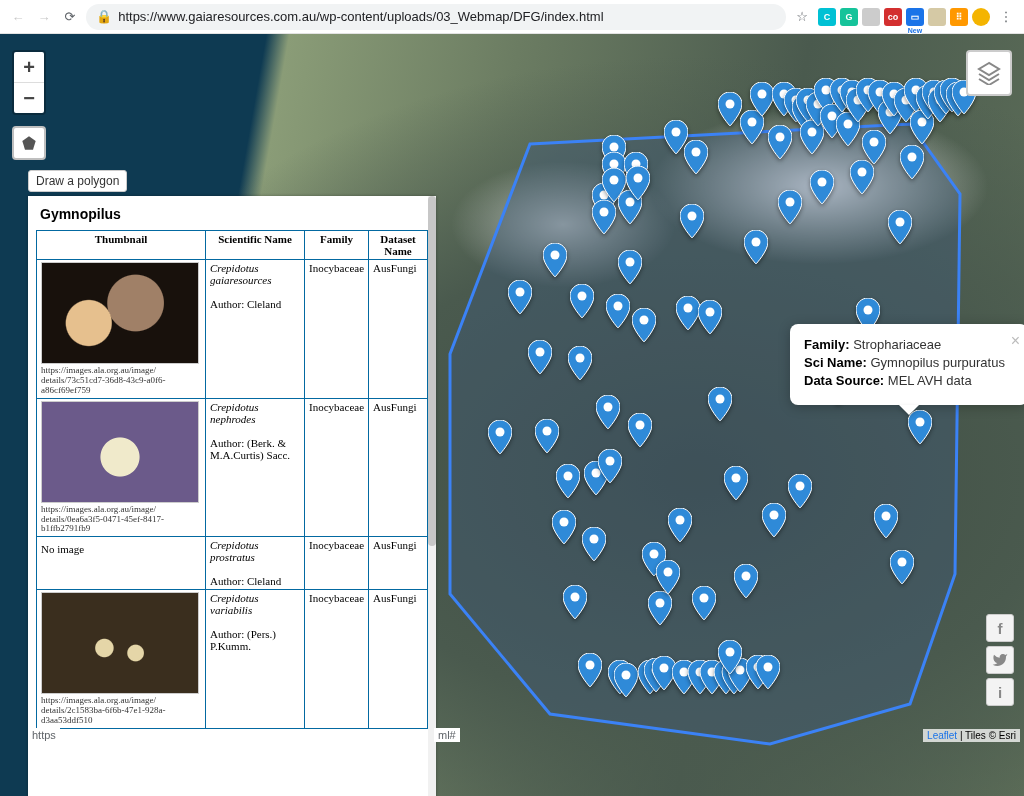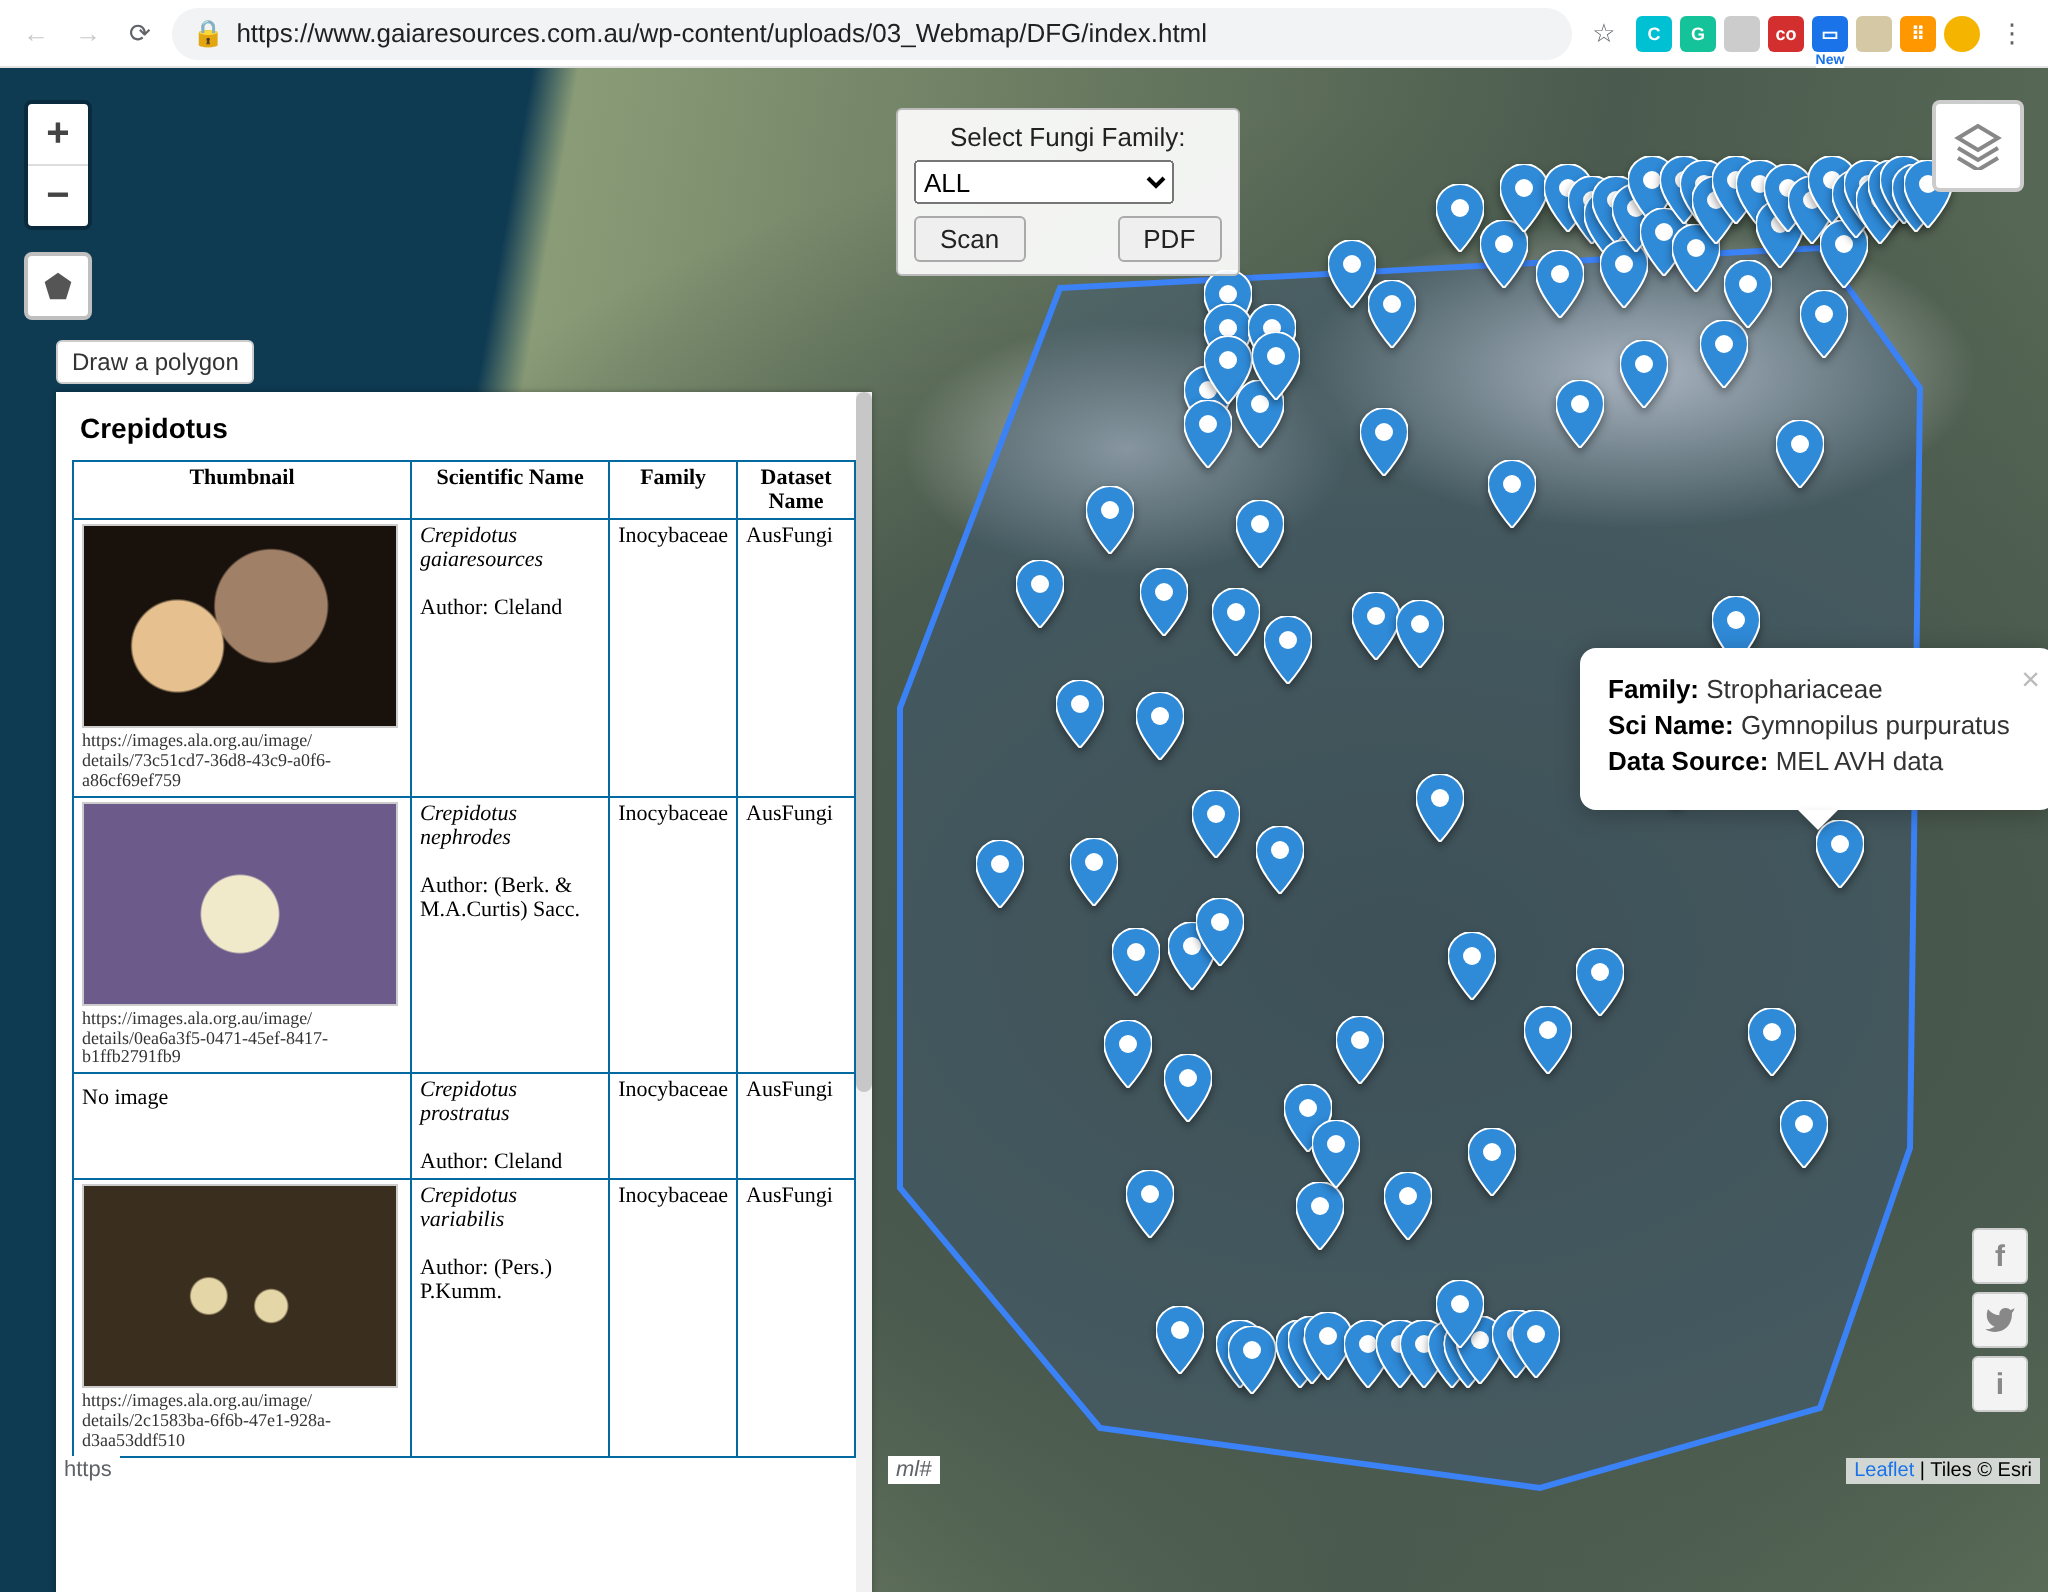--- a/index.html
+++ b/index.html
@@ -75,21 +75,21 @@
   .sci{font-style:italic;}
 
   
   .social{position:absolute;right:10px;bottom:90px;display:flex;flex-direction:column;gap:4px;}
   .social .s{width:26px;height:26px;background:#f3f3f3;border:1px solid #ccc;border-radius:3px;display:flex;align-items:center;justify-content:center;color:#888;font-weight:bold;font-size:15px;}
   .attrib{position:absolute;right:4px;bottom:54px;font-size:10px;background:rgba(255,255,255,.75);padding:1px 4px;}
   .attrib a{color:#1a73e8;text-decoration:none;}
 
   .status-left, .status-right{position:absolute;bottom:54px;font-size:11px;color:#5f6368;background:#fff;padding:1px 4px;}
   .status-left{left:28px;}
-  .status-right{left:444px;font-style:italic;}
+  .status-right{left:434px;}
   .scrollbar-v{position:absolute;right:0;top:0;width:8px;height:100%;background:#f1f1f1;}
   .scrollbar-v .thumb{position:absolute;left:0;top:0;width:100%;height:55%;background:#c7c7c7;border-radius:4px;}
 </style>
 </head>
 <body>
 
 <div class="chrome-bar">
   <div class="nav-arrow disabled">←</div>
   <div class="nav-arrow disabled">→</div>
   <div class="reload-ic">⟳</div>
@@ -525,40 +525,30 @@
       </svg>
   </div>
   <div class="tooltip-draw">Draw a polygon</div>
 
   <div class="layers-ctrl">
     <svg viewBox="0 0 24 24">
         <path d="M12 2 2 8l10 6 10-6zM2 13l10 6 10-6M2 18l10 6 10-6" fill="none" stroke="#888" stroke-width="2"></path>
       </svg>
   </div>
 
-  <div class="filter-panel">
-    <div class="lbl">Select Fungi Family:</div>
-    <select>
-      <option>ALL</option>
-    </select>
-    <div class="btnrow">
-      <button>Scan</button>
-      <button>PDF</button>
-    </div>
-  </div>
 
   <div class="popup">
     <div class="close">×</div>
     <div><b>Family:</b> <span>Strophariaceae</span></div>
     <div><b>Sci Name:</b> <span>Gymnopilus purpuratus</span></div>
     <div><b>Data Source:</b> <span>MEL AVH data</span></div>
   </div>
 
   <div class="data-panel">
-    <div class="panel-title">Crepidotus</div>
+    <div class="panel-title">Gymnopilus</div>
     <table>
       <thead>
           <tr id="thead-row">
             <th>Thumbnail</th>
             <th>Scientific Name</th>
             <th>Family</th>
             <th>Dataset Name</th>
           </tr>
         </thead>
       <tbody id="tbody">

